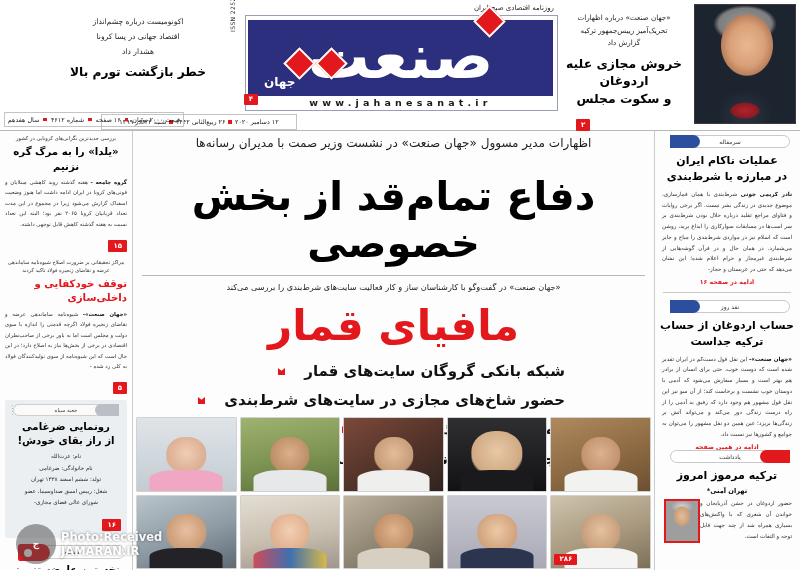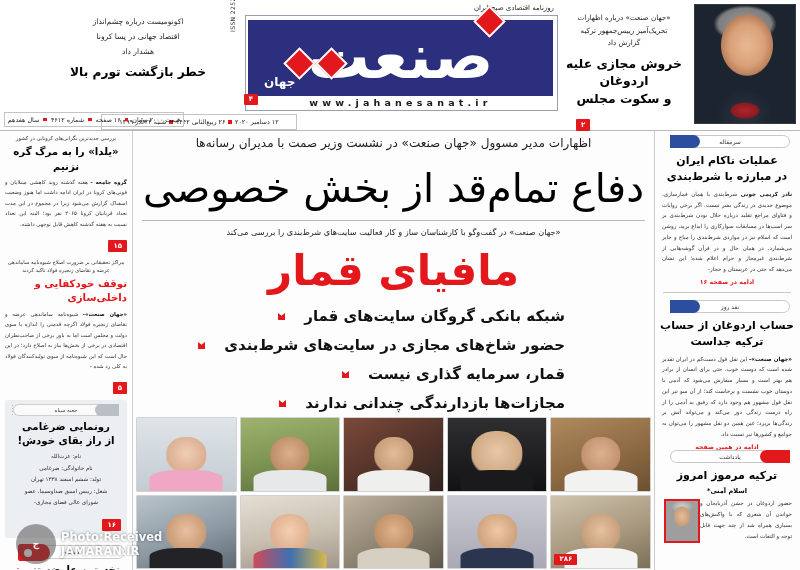--- a/index.html
+++ b/index.html
@@ -280,22 +280,22 @@
     border-radius: 50%; background: #fff; border: 2px solid #e2181d; z-index: 2;
   }
 
   
   .col-center {
     position: absolute; top: 0; right: 145px; width: 523px; height: 439px;
     padding: 2px 4px 0 4px;
   }
   .c-kicker { text-align: center; font-size: 12px; color: #1d1d1d; padding-top: 3px; }
   .c-head1 {
-    text-align: center; font-size: 40px; font-weight: normal;
-    line-height: 1.18; color: #000; margin: 15px 0 2px; letter-spacing: -1px;
+    text-align: center; font-size: 40px; font-weight: bold;
+    line-height: 1.18; color: #000; margin: 23px 0 2px; letter-spacing: -1px;
   }
   .c-rule { height: 1px; background: #b9b9b9; margin: 8px 6px 6px; }
   .c-kicker2 { text-align: center; font-size: 8.2px; color: #1d1d1d; }
   .c-head2 {
     text-align: center; font-size: 42px; font-weight: bold;
     line-height: 1.2; color: #e2181d; margin: 9px 0 5px; letter-spacing: -1px;
   }
   .bullet {
     display: flex; flex-direction: row-reverse; justify-content: flex-start;
     align-items: center; gap: 19px;
@@ -479,21 +479,21 @@
       </div>
       <div class="side-body">
         <span class="lead">«جهان صنعت»-</span>
         <span>این نقل قول دست‌کم در ایران تقدیر شده است که دوست خوب، حتی برای انسان از برادر هم بهتر است و بسیار سفارش می‌شود که آدمی با دوستان خوب نشست و برخاست کند؛ از آن سو نیز این نقل قول مشهور هم وجود دارد که رفیق بد آدمی را از راه درست زندگی دور می‌کند و می‌تواند آتش بر زندگی‌ها بریزد؛ عین همین دو نقل مشهور را می‌توان به جوامع و کشورها نیز نسبت داد.</span>
       </div>
       <div class="cont-link">ادامه در همین صفحه</div>
 
       <div class="tab-pill red">یادداشت</div>
       <div class="side-head">ترکیه مرموز امروز</div>
       <div class="author">
-        <span>اسلام آ‌منی*</span>
+        <span>تهران آ‌منی*</span>
       </div>
       <div class="mini-portrait"></div>
       <div class="side-body">حضور اردوغان در جشن آذربایجان و خواندن آن شعری که با واکنش‌های بسیاری همراه شد از چند جهت قابل توجه و التفات است.</div>
     </div>
 
     <div class="col-left">
 
       <div class="lcard">
         <div class="lkicker">بررسی جدیدترین نگرانی‌های کرونایی در کشور</div>
         <div class="lhead">«یلدا» را به مرگ گره نزنیم</div>

